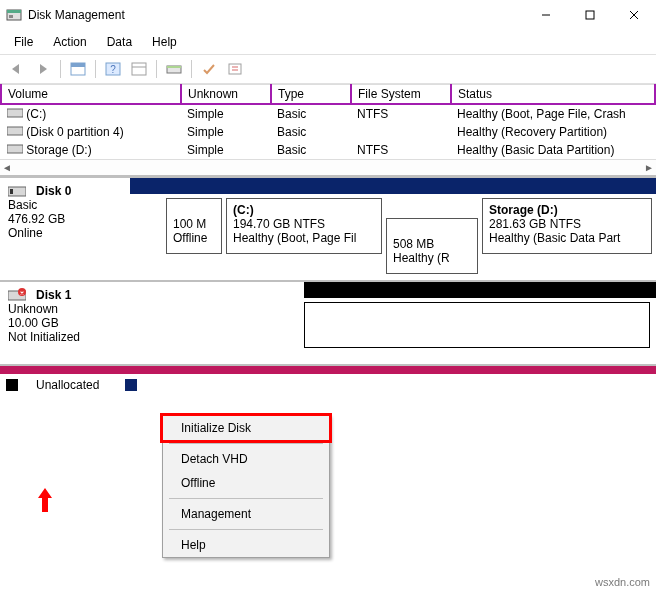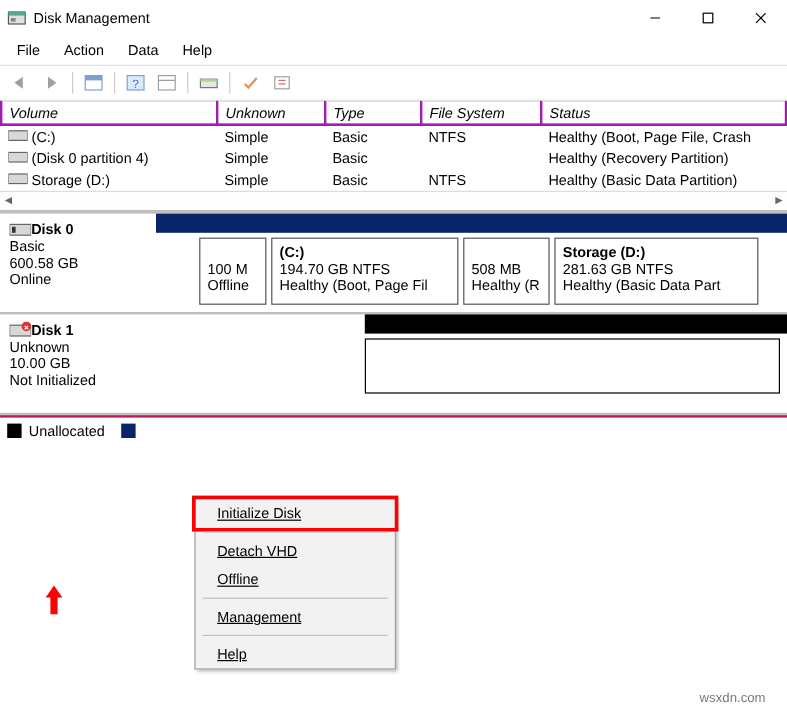--- a/index.html
+++ b/index.html
@@ -17,52 +17,52 @@
 .menubar div { padding: 3px 10px; cursor: default; }
 
 
 .toolbar { display: flex; align-items: center; gap: 4px; padding: 3px 6px; border-top: 1px solid #e0e0e0; border-bottom: 1px solid #e0e0e0; }
 .tool { width: 22px; height: 22px; display: flex; align-items: center; justify-content: center; opacity: 0.8; }
 .sep { width: 1px; height: 18px; background: #ccc; margin: 0 2px; }
 
 
 .vol-table { width: 100%; border-collapse: collapse; }
 .vol-table th, .vol-table td { text-align: left; padding: 2px 6px; white-space: nowrap; font-weight: normal; }
-.vol-table th { background: #fff; border: 2px solid #a21caf; border-top: 1px solid #ddd; font-style: italic; }
+.vol-table th { background: #fff; border: 2px solid #a21caf; border-top: 1px solid #ddd; }
 .vol-head { border-bottom: 1px solid #ddd; }
 .scrollbar-row { height: 16px; border-top: 1px solid #ddd; background: #fdfdfd; display: flex; justify-content: space-between; padding: 0 2px; align-items: center; }
 .scroll-arrow { font-size: 10px; color: #666; }
 
 
 .disks { border-top: 3px solid #bfbfbf; }
 .disk-row { display: flex; border-bottom: 2px solid #bfbfbf; }
 .disk-label { width: 130px; padding: 6px 8px; }
-.disk-label .title { font-weight: bold; display: flex; align-items: center; gap: 0; }
+.disk-label .title { font-weight: bold; display: flex; align-items: center; gap: 10px; }
 .parts-area { flex: 1; display: flex; flex-direction: column; }
 .blue-bar { height: 16px; background: #0a246a; }
 .partitions { display: flex; gap: 4px; padding: 4px 4px 6px 4px; }
 .partition { flex: 0 0 auto; border: 1px solid #555; padding: 4px 6px; background: #fff; height: 56px; overflow: hidden; }
 .partition .phead { font-weight: bold; }
 
 .disk1-body { flex:1; display:flex; flex-direction:column; }
 .black-bar { height: 16px; background: #000; }
 .empty-box { border: 1px solid #000; height: 46px; margin: 4px 0 6px 0; }
 
-.legend { display: flex; align-items: center; gap: 6px; border-top: 2px solid #be185d; padding: 4px 6px; }
+.legend { display: flex; align-items: center; gap: 18px; border-top: 8px solid #be185d; padding: 4px 6px; }
 .legend-sq { width: 12px; height: 12px; }
 
 
-.context-menu { position: absolute; left: 162px; top: 415px; width: 168px; background: #f2f2f2; border: 1px solid #a0a0a0; box-shadow: 2px 2px 3px rgba(0,0,0,0.3); z-index: 10; text-decoration: underline; }
+.context-menu { position: absolute; left: 162px; top: 415px; width: 168px; background: #f2f2f2; border: 1px solid #a0a0a0; box-shadow: 2px 2px 3px rgba(0,0,0,0.3); z-index: 10; }
 .context-menu .item { padding: 5px 18px; cursor: default; }
 .context-menu .divider { height: 1px; background: #c0c0c0; margin: 3px 6px; }
 .highlight-red { border: 3px solid red; margin: -3px; padding: 5px 18px; }
 
 .red-arrow { position: absolute; left: 38px; top: 488px; color: red; font-size: 16px; }
 
-.watermark { position: absolute; bottom: 4px; right: 18px; font-size: 11px; color: rgba(0,0,0,0.55); }
+.watermark { position: absolute; bottom: 4px; right: 6px; font-size: 11px; color: rgba(0,0,0,0.55); }
 
 svg { display: block; }
 </style>
 </head>
 <body>
 
 <div class="titlebar">
   <div class="titlebar-left">
     <span class="titlebar-icon">
       <svg width="16" height="16">
@@ -206,38 +206,38 @@
       <div class="title">
         <span>
             <svg width="18" height="14">
               <rect x="0" y="3" width="18" height="9" fill="#d8d8d8" stroke="#666"></rect>
               <rect x="2" y="5" width="3" height="5" fill="#333"></rect>
             </svg>
           </span>
         <span>Disk 0</span>
       </div>
       <div>Basic</div>
-      <div>600.58 GB</div>
+      <div>476.92 GB</div>
       <div>Online</div>
       <br>
     </div>
     <div class="parts-area">
       <div class="blue-bar"></div>
       <div class="partitions" id="disk0-parts">
           <div class="partition" style="width: 56px; margin-left: 32px;">
             <div>&nbsp;</div>
             <div>100 M</div>
             <div>Offline</div>
           </div>
           <div class="partition" style="width: 156px;">
             <div class="phead">(C:)</div>
             <div>194.70 GB NTFS</div>
             <div>Healthy (Boot, Page Fil</div>
           </div>
-          <div class="partition" style="width: 72px;">
+          <div class="partition" style="width: 92px; margin-top: 20px;">
             <div>&nbsp;</div>
             <div>508 MB</div>
             <div>Healthy (R</div>
           </div>
           <div class="partition" style="width: 170px;">
             <div class="phead">Storage  (D:)</div>
             <div>281.63 GB NTFS</div>
             <div>Healthy (Basic Data Part</div>
           </div>
         </div>

